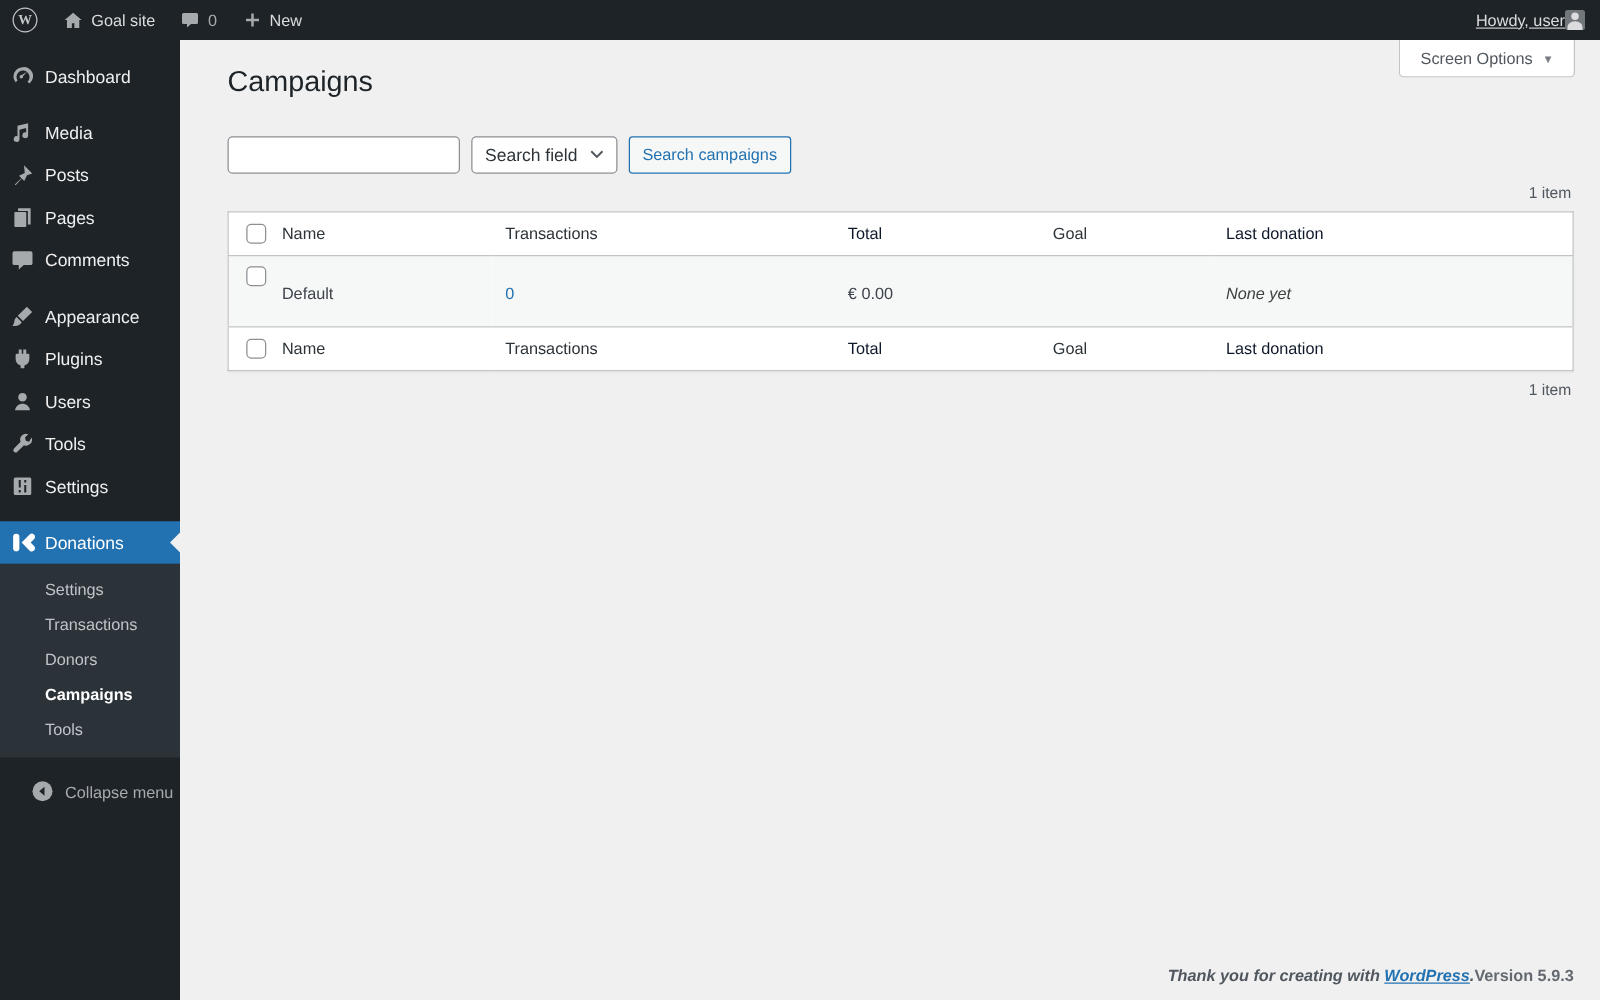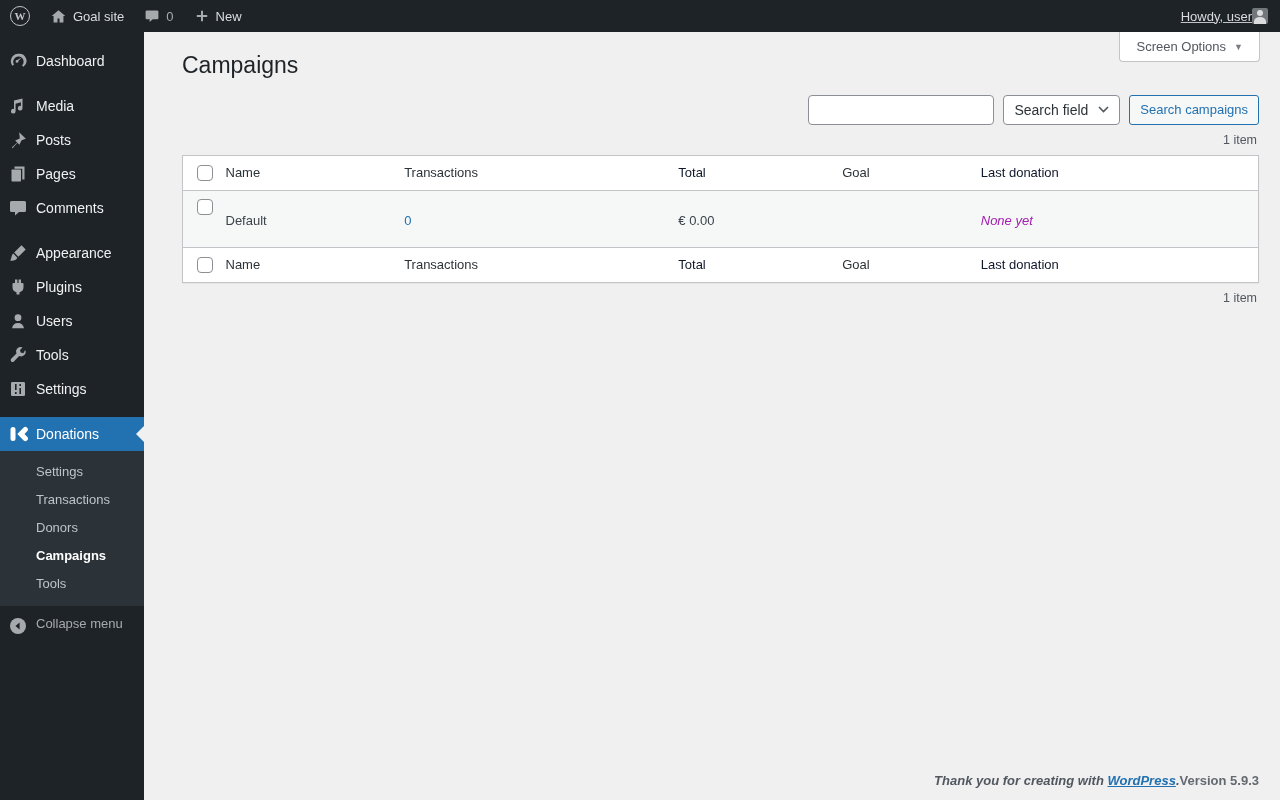--- a/index.html
+++ b/index.html
@@ -23,49 +23,49 @@
   #sidebar { position:absolute; top:32px; left:0; bottom:0; width:144px; background:#1d2327; z-index:40; }
   .menu-gap { height:11px; }
   .menu-item { display:flex; align-items:center; height:34px; padding-left:8px; gap:8px; color:#f0f0f1; font-size:14px; cursor:pointer; }
   .menu-item svg { fill:#a7aaad; flex:0 0 20px; }
   .menu-item.current { background:#2271b1; color:#fff; position:relative; }
   .menu-item.current svg { fill:#fff; }
   .menu-arrow { position:absolute; right:0; top:50%; margin-top:-8px; width:0; height:0; border-top:8px solid transparent; border-bottom:8px solid transparent; border-right:8px solid #f0f0f1; }
   #submenu { background:#2c3338; padding:7px 0 8px; }
   .submenu-item { display:block; padding:7px 0 7px 36px; color:#bec4c9; font-size:13px; line-height:14px; cursor:pointer; }
   .submenu-item.active { color:#fff; font-weight:bold; }
-  #collapse-row { display:flex; align-items:flex-start; gap:8px; height:34px; padding-left:8px; margin-top:10px; color:#a7aaad; font-size:13px; cursor:pointer; }
+  #collapse-row { display:flex; align-items:center; gap:8px; height:34px; padding-left:24px; margin-top:10px; color:#a7aaad; font-size:13px; cursor:pointer; }
 
   
   #content { position:absolute; top:32px; left:160px; right:0; bottom:0; background:#f0f0f1; }
   #screen-options { position:absolute; top:0; right:20px; background:#fff; border:1px solid #c3c4c7; border-top:none; border-radius:0 0 4px 4px; padding:7px 16px; font-size:13px; color:#50575e; display:flex; align-items:center; gap:8px; cursor:pointer; }
   .so-caret { font-size:9px; color:#787c82; }
   .wrap { padding:10px 21px 0 22px; }
   h1.page-title { font-size:23px; font-weight:400; color:#1d2327; padding:9px 0 4px; line-height:1.3; }
 
-  .search-row { display:flex; justify-content:flex-end; align-items:center; gap:9px; margin-top:10px; }
+  .search-row { display:flex; align-items:center; gap:9px; margin-top:24px; }
   #search-input { width:186px; height:30px; border:1px solid #8c8f94; border-radius:4px; background:#fff; padding:0 8px; font-size:14px; color:#2c3338; }
   .select-box { height:30px; background:#fff; border:1px solid #8c8f94; border-radius:4px; display:flex; align-items:center; gap:10px; padding:0 10px; font-size:14px; color:#2c3338; cursor:pointer; }
   .select-box svg { stroke:#50575e; }
   .btn-secondary { height:30px; background:#f6f7f7; border:1px solid #2271b1; border-radius:3px; color:#2271b1; font-size:13px; padding:0 10px; cursor:pointer; font-family:inherit; }
 
   .tablenav { display:flex; justify-content:flex-end; color:#50575e; font-size:12.5px; padding:8px 2px; height:30px; align-items:center; }
 
   table.list-table { width:100%; border-collapse:collapse; background:#fff; border:1px solid #c3c4c7; box-shadow:0 1px 1px rgba(0,0,0,.04); }
   table.list-table th, table.list-table td { text-align:left; font-weight:400; font-size:13px; padding:8px 10px; vertical-align:middle; }
   col.col-cb { width:33px; }
   .cb-cell { padding:8px 0 8px 3px !important; text-align:center !important; }
   input[type="checkbox"] { appearance:none; -webkit-appearance:none; width:16px; height:16px; border:1px solid #8c8f94; border-radius:4px; background:#fff; margin:0 0 0 8px; cursor:pointer; vertical-align:middle; }
   thead th { color:#2c3338; border-bottom:1px solid #c3c4c7; height:35px; }
   tfoot th { color:#2c3338; border-top:1px solid #c3c4c7; height:35px; }
   tbody tr { background:#f6f7f7; }
   tbody td { height:57px; vertical-align:top; padding-top:11px !important; color:#3c434a; }
   a.sort-link { color:#0f172a; text-decoration:none; cursor:pointer; }
   a.row-link { color:#2271b1; text-decoration:none; cursor:pointer; }
-  .none-yet { font-style:italic; color:#a21caf; }
+  .none-yet { font-style:italic; color:#404040; }
 
   #page-footer { position:absolute; left:182px; right:21px; bottom:12px; display:flex; justify-content:flex-end; align-items:center; font-size:13px; color:#50575e;font-weight:bold; }
   #thanks { font-style:italic; }
   #thanks a { color:#2271b1; cursor:pointer; }
   #version { color:#646970; }
 </style>
 </head>
 <body>
 
 <div id="adminbar">

